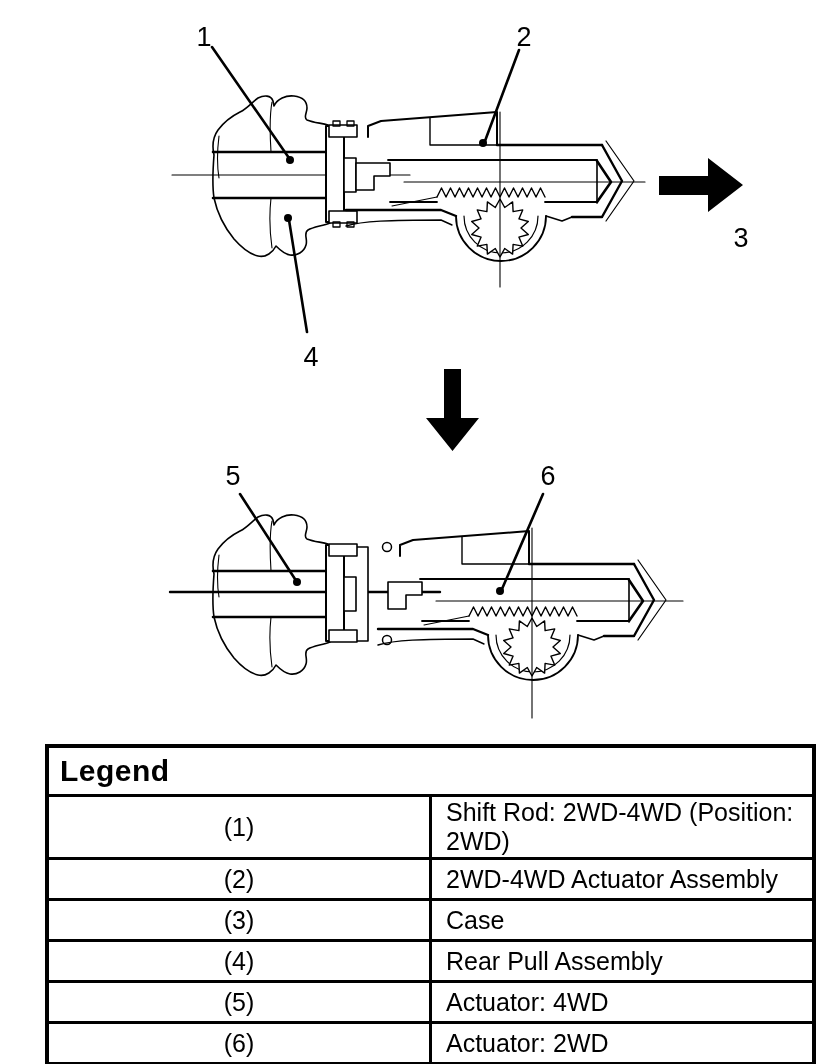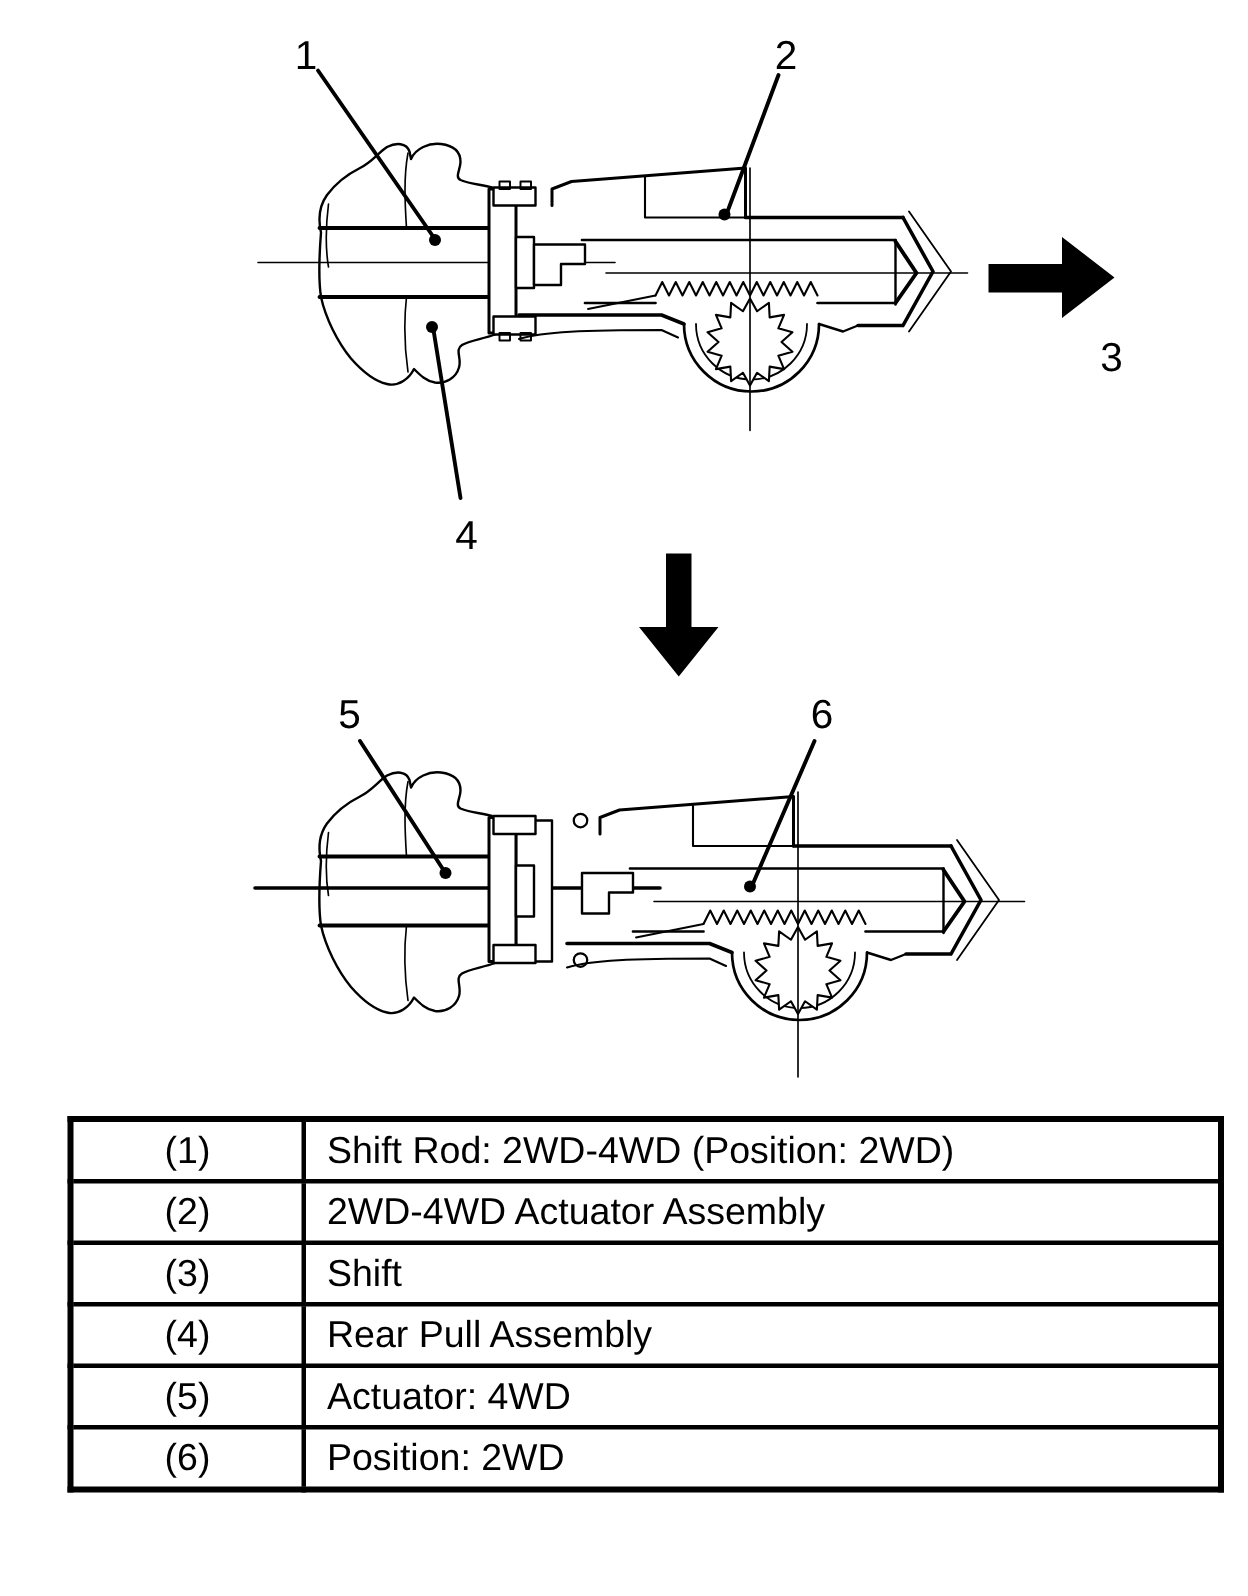--- a/index.html
+++ b/index.html
@@ -130,39 +130,42 @@
       <circle cx="297" cy="163" r="4" fill="#000" stroke="none"></circle>
       <path stroke-width="2.6" d="M 543,75 L 502,170"></path>
       <circle cx="500" cy="172" r="4" fill="#000" stroke="none"></circle>
       <text class="callout" x="233" y="66" text-anchor="middle" stroke="none" fill="#000">5</text>
       <text class="callout" x="548" y="66" text-anchor="middle" stroke="none" fill="#000">6</text>
     </g>
   </svg>
 
   <table class="legend">
     <tbody>
+        <tr>
+      <td class="hdr" colspan="2">Legend</td>
+    </tr>
     <tr>
       <td class="k">(1)</td>
       <td class="d">Shift Rod: 2WD-4WD (Position: 2WD)</td>
     </tr>
     <tr>
       <td class="k">(2)</td>
       <td class="d">2WD-4WD Actuator Assembly</td>
     </tr>
     <tr>
       <td class="k">(3)</td>
-      <td class="d">Shift</td>
+      <td class="d">Case</td>
     </tr>
     <tr>
       <td class="k">(4)</td>
       <td class="d">Rear Pull Assembly</td>
     </tr>
     <tr>
       <td class="k">(5)</td>
       <td class="d">Actuator: 4WD</td>
     </tr>
     <tr>
       <td class="k">(6)</td>
-      <td class="d">Position: 2WD</td>
+      <td class="d">Actuator: 2WD</td>
     </tr>
   </tbody>
     </table>
 </div>
 
 </body></html>

